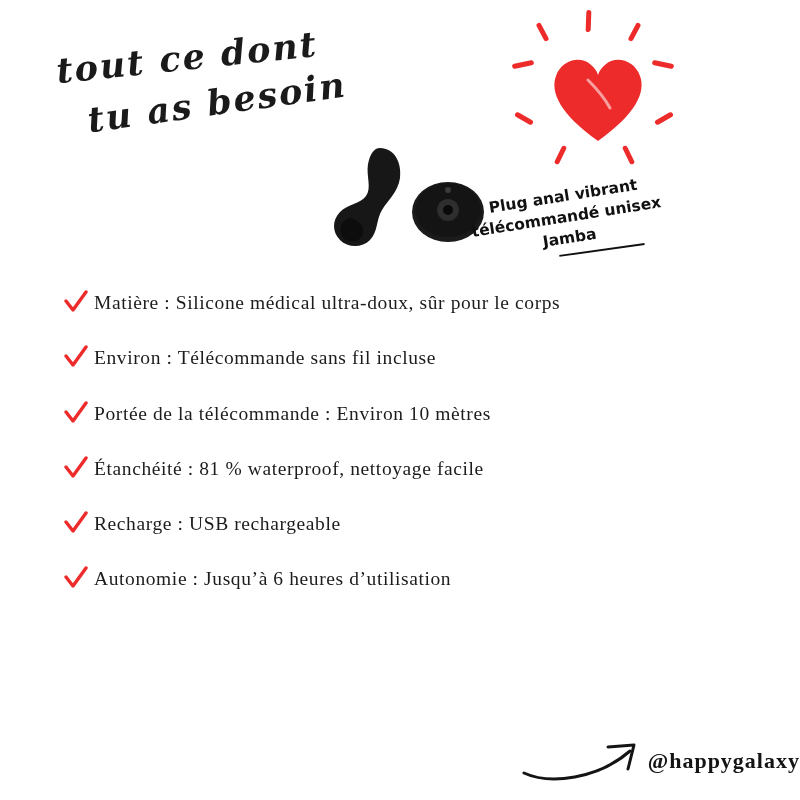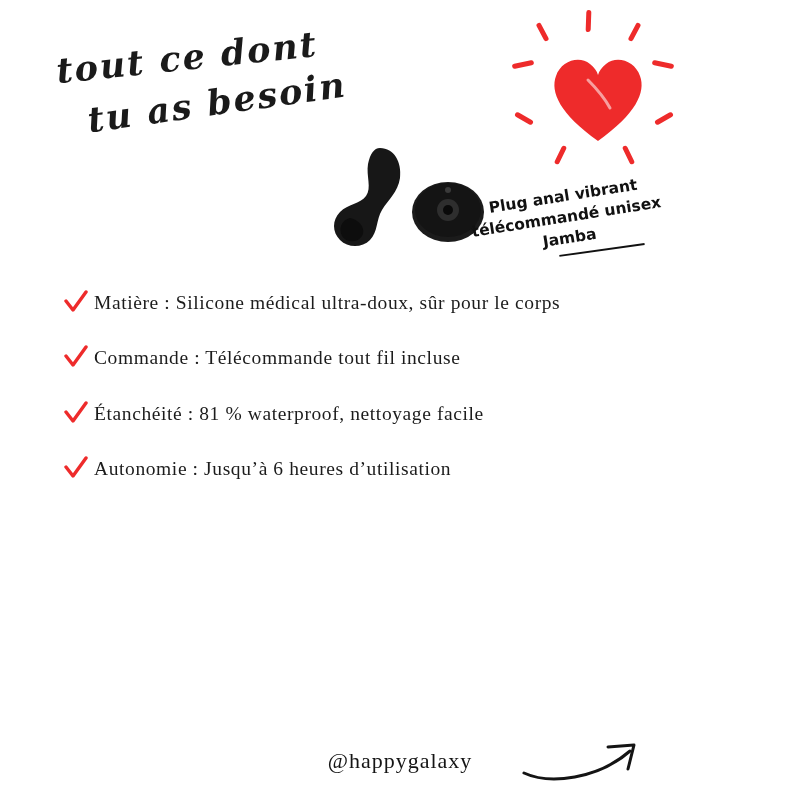--- a/index.html
+++ b/index.html
@@ -128,25 +128,26 @@
     line-height: 1.5;
     letter-spacing: 0.6px;
   }
 
   
   .handle {
     position: absolute;
     left: 0;
     top: 748px;
     width: 800px;
-    text-align: center;
+    text-align: right;
     font-family: "Liberation Serif", serif;
     font-size: 22px;
     letter-spacing: 1px;
     color: #141414;
+    font-weight: bold;
   }
   .arrow {
     position: absolute;
     left: 520px;
     top: 735px;
     width: 140px;
     height: 50px;
   }
   .arrow svg { display: block; }
 </style>
@@ -210,33 +211,49 @@
       <span class="feature-text">Matière : Silicone médical ultra-doux, sûr pour le corps</span>
     </div>
 
 
     <div class="feature">
       <span class="check">
         <svg width="24" height="24" viewBox="0 0 24 24" xmlns="http://www.w3.org/2000/svg">
           <path d="M2 11 L9 20 L22 2" stroke="#ee2b2b" stroke-width="3.4" fill="none" stroke-linecap="round" stroke-linejoin="round"></path>
         </svg>
       </span>
-      <span class="feature-text">Commande : Télécommande tout fil incluse</span>
-    </div>
-
+      <span class="feature-text">Environ : Télécommande sans fil incluse</span>
+    </div>
+
+    <div class="feature">
+      <span class="check">
+        <svg width="24" height="24" viewBox="0 0 24 24" xmlns="http://www.w3.org/2000/svg">
+          <path d="M2 11 L9 20 L22 2" stroke="#ee2b2b" stroke-width="3.4" fill="none" stroke-linecap="round" stroke-linejoin="round"></path>
+        </svg>
+      </span>
+      <span class="feature-text">Portée de la télécommande : Environ 10 mètres</span>
+    </div>
 
     <div class="feature">
       <span class="check">
         <svg width="24" height="24" viewBox="0 0 24 24" xmlns="http://www.w3.org/2000/svg">
           <path d="M2 11 L9 20 L22 2" stroke="#ee2b2b" stroke-width="3.4" fill="none" stroke-linecap="round" stroke-linejoin="round"></path>
         </svg>
       </span>
       <span class="feature-text">Étanchéité : 81 % waterproof, nettoyage facile</span>
     </div>
 
+    <div class="feature">
+      <span class="check">
+        <svg width="24" height="24" viewBox="0 0 24 24" xmlns="http://www.w3.org/2000/svg">
+          <path d="M2 11 L9 20 L22 2" stroke="#ee2b2b" stroke-width="3.4" fill="none" stroke-linecap="round" stroke-linejoin="round"></path>
+        </svg>
+      </span>
+      <span class="feature-text">Recharge : USB rechargeable</span>
+    </div>
 
     <div class="feature">
       <span class="check">
         <svg width="24" height="24" viewBox="0 0 24 24" xmlns="http://www.w3.org/2000/svg">
           <path d="M2 11 L9 20 L22 2" stroke="#ee2b2b" stroke-width="3.4" fill="none" stroke-linecap="round" stroke-linejoin="round"></path>
         </svg>
       </span>
       <span class="feature-text">Autonomie : Jusqu’à 6 heures d’utilisation</span>
     </div>
 

